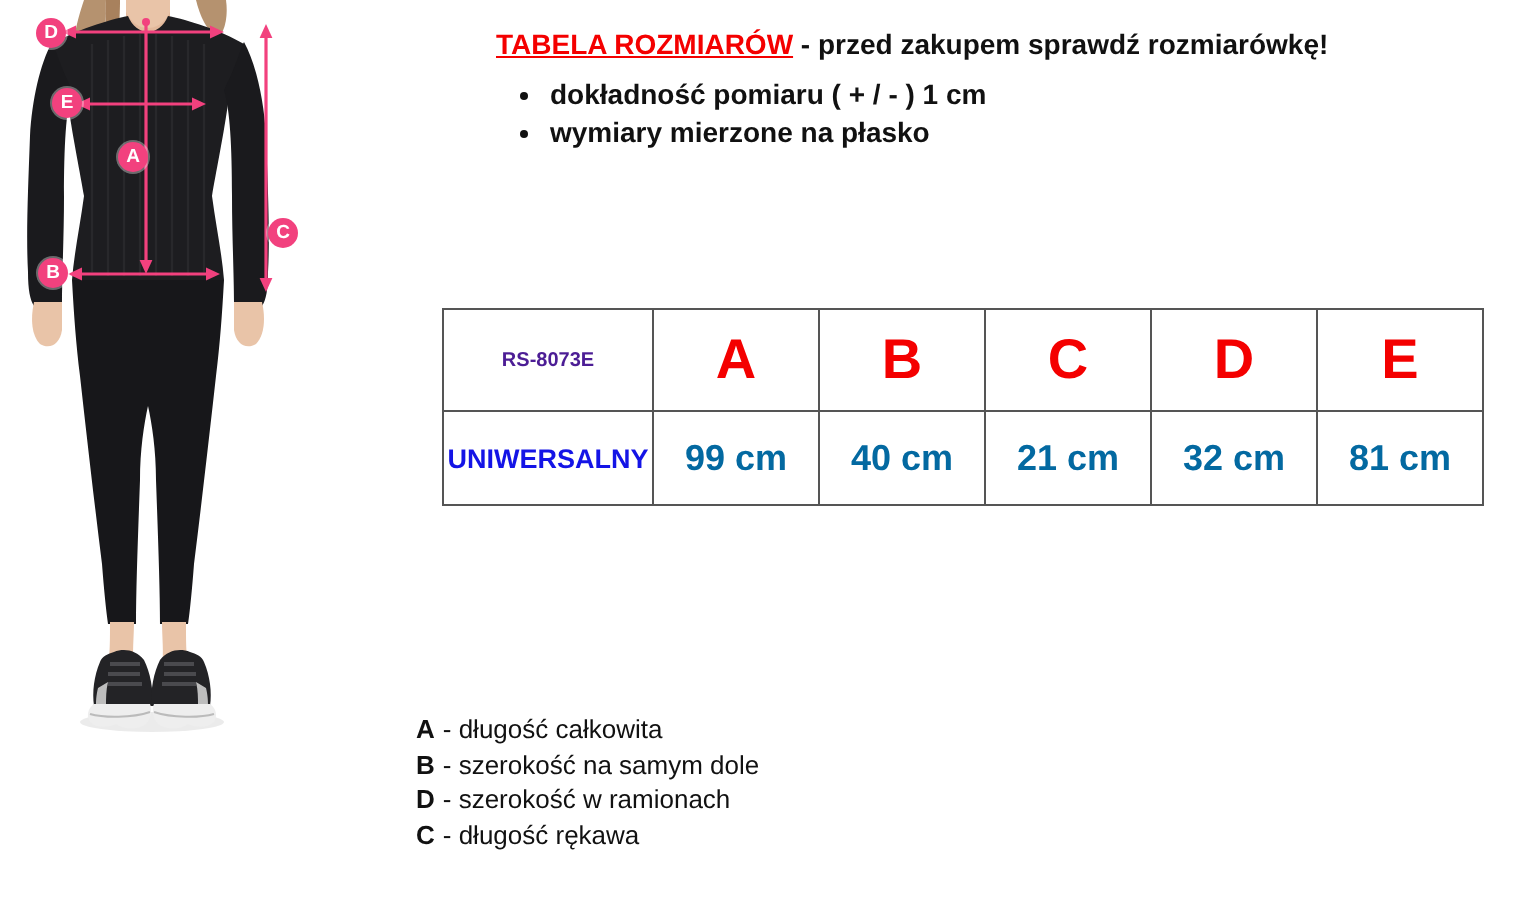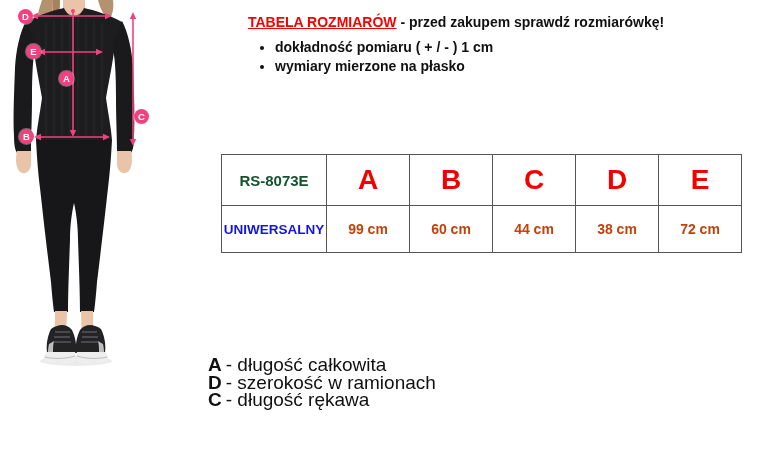--- a/index.html
+++ b/index.html
@@ -36,27 +36,27 @@
     border-collapse:collapse; table-layout:fixed;
   }
   .size-table td {
     border:1px solid #555; text-align:center; vertical-align:middle;
     padding:0; overflow:hidden;
   }
   .col-code   { width:104px; }
   .col-letter { width:82px;  }
   .row-head  td { height:50px; }
   .row-data  td { height:46px;margin-left:36px; }
-  .code-cell   { font-size:15px; font-weight:bold; color:#14532d; }
+  .code-cell   { font-size:10px; font-weight:bold; color:#4c1d95; }
   .letter-cell { font-size:28px;   font-weight:bold; color:#f40000; }
   .size-cell   { font-size:13.5px; font-weight:bold; color:#1414e6; }
-  .value-cell  { font-size:14px;   font-weight:bold; color:#c2410c; }
+  .value-cell  { font-size:18px;   font-weight:bold; color:#0369a1; }
 
   
-  .legend { position:absolute; left:208px; top:356px; font-size:19px; }
+  .legend { position:absolute; left:208px; top:356px; font-size:13px; }
   .legend-row { line-height:17.5px; }
   .legend-key { font-weight:bold; margin-right:4px; }
 </style>
 </head>
 <body>
 
 <div class="stage">
 
   <div class="photo">
     <svg viewBox="0 0 190 368" width="190" height="368">
@@ -163,31 +163,34 @@
       <td class="col-code code-cell">RS-8073E</td>
       <td class="col-letter letter-cell">A</td>
       <td class="col-letter letter-cell">B</td>
       <td class="col-letter letter-cell">C</td>
       <td class="col-letter letter-cell">D</td>
       <td class="col-letter letter-cell">E</td>
     </tr>
     <tr class="row-data">
       <td class="size-cell">UNIWERSALNY</td>
       <td class="value-cell">99 cm</td>
-      <td class="value-cell">60 cm</td>
-      <td class="value-cell">44 cm</td>
-      <td class="value-cell">38 cm</td>
-      <td class="value-cell">72 cm</td>
+      <td class="value-cell">40 cm</td>
+      <td class="value-cell">21 cm</td>
+      <td class="value-cell">32 cm</td>
+      <td class="value-cell">81 cm</td>
     </tr>
   </tbody>
     </table>
 
   <div class="legend">
     <div class="legend-row">
       <span class="legend-key">A</span><span class="legend-text">- długość całkowita</span>
+    </div>
+    <div class="legend-row">
+      <span class="legend-key">B</span><span class="legend-text">- szerokość na samym dole</span>
     </div>
     <div class="legend-row">
       <span class="legend-key">D</span><span class="legend-text">- szerokość w ramionach</span>
     </div>
     <div class="legend-row">
       <span class="legend-key">C</span><span class="legend-text">- długość rękawa</span>
     </div>
   </div>
 
 </div>

